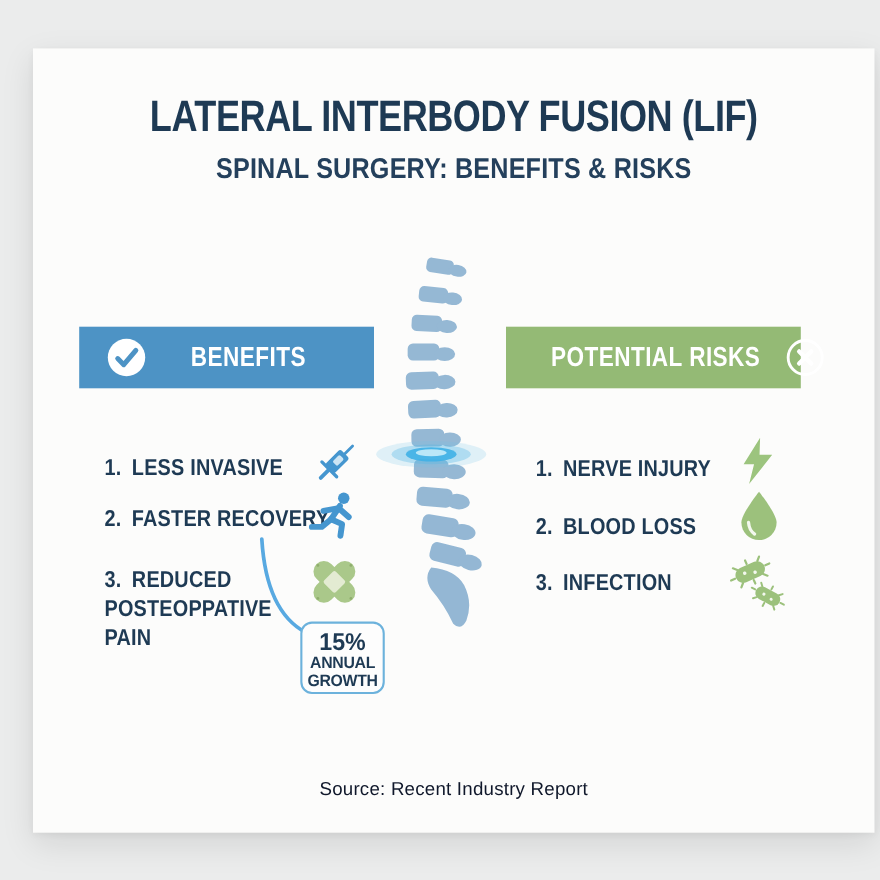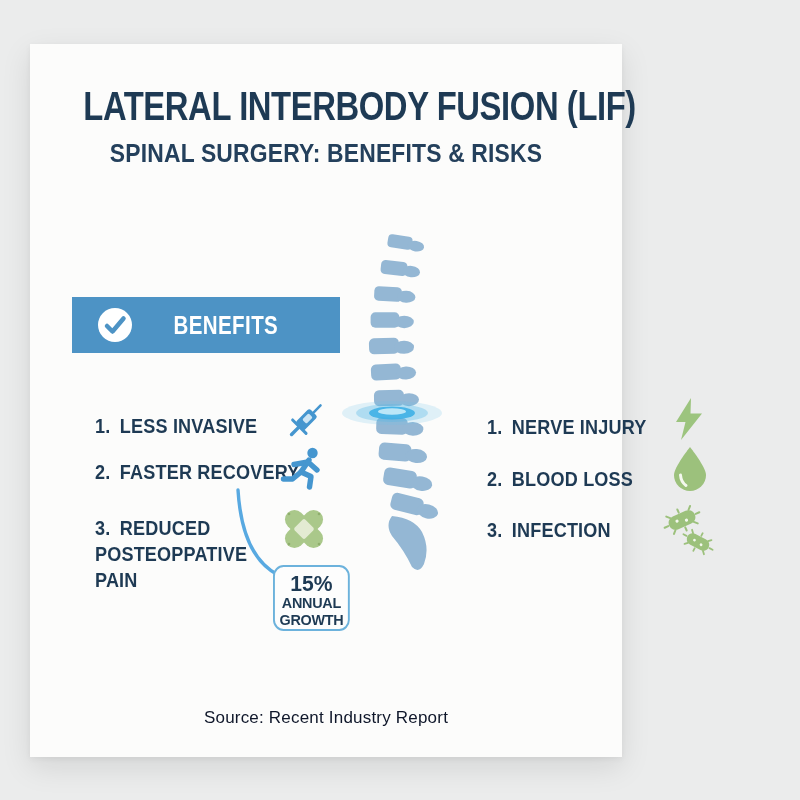--- a/index.html
+++ b/index.html
@@ -6,21 +6,21 @@
   html, body { width: 800px; height: 800px; }
   body {
     background: #ebecec;
     font-family: "Liberation Sans", sans-serif;
     position: relative;
     overflow: hidden;
   }
   .card {
     position: absolute;
     left: 30px; top: 44px;
-    width: 592px; height: 713px;
+    width: 765px; height: 713px;
     background: #fcfcfb;
     box-shadow: 0 10px 28px rgba(0,0,0,0.10), 0 2px 6px rgba(0,0,0,0.05);
     position: absolute;
   }
   .title {
     position: absolute;
     left: 0; right: 0; top: 40px;
     text-align: center;
     font-size: 40px;
     font-weight: bold;
@@ -175,20 +175,27 @@
   </svg>
 
   <div class="banner benefits">
     <svg class="badge" width="36" height="36" viewBox="0 0 36 36">
       <circle cx="18" cy="18" r="17" fill="#ffffff"></circle>
       <path d="M10,19 L15.5,24.5 L26.5,11.5" fill="none" stroke="#4d93c5" stroke-width="4.5" stroke-linecap="round" stroke-linejoin="round"></path>
     </svg>
     <span class="label">BENEFITS</span>
   </div>
 
+  <div class="banner risks">
+    <span class="label">POTENTIAL RISKS</span>
+    <svg class="badge" width="36" height="36" viewBox="0 0 36 36">
+      <circle cx="18" cy="18" r="15.5" fill="none" stroke="#ffffff" stroke-width="2.6"></circle>
+      <path d="M12.5,12.5 L23.5,23.5 M23.5,12.5 L12.5,23.5" stroke="#ffffff" stroke-width="4" stroke-linecap="round"></path>
+    </svg>
+  </div>
 
   <div class="list-item" style="left:65px; top:369px;">
     <span class="num">1.</span><span>LESS INVASIVE</span>
   </div>
   <div class="list-item" style="left:65px; top:415px;">
     <span class="num">2.</span><span>FASTER RECOVERY</span>
   </div>
   <div class="list-item wrap" style="left:65px; top:471px;">
     <span class="num">3.</span><span>REDUCED POSTEOPPATIVE PAIN</span>
   </div>

